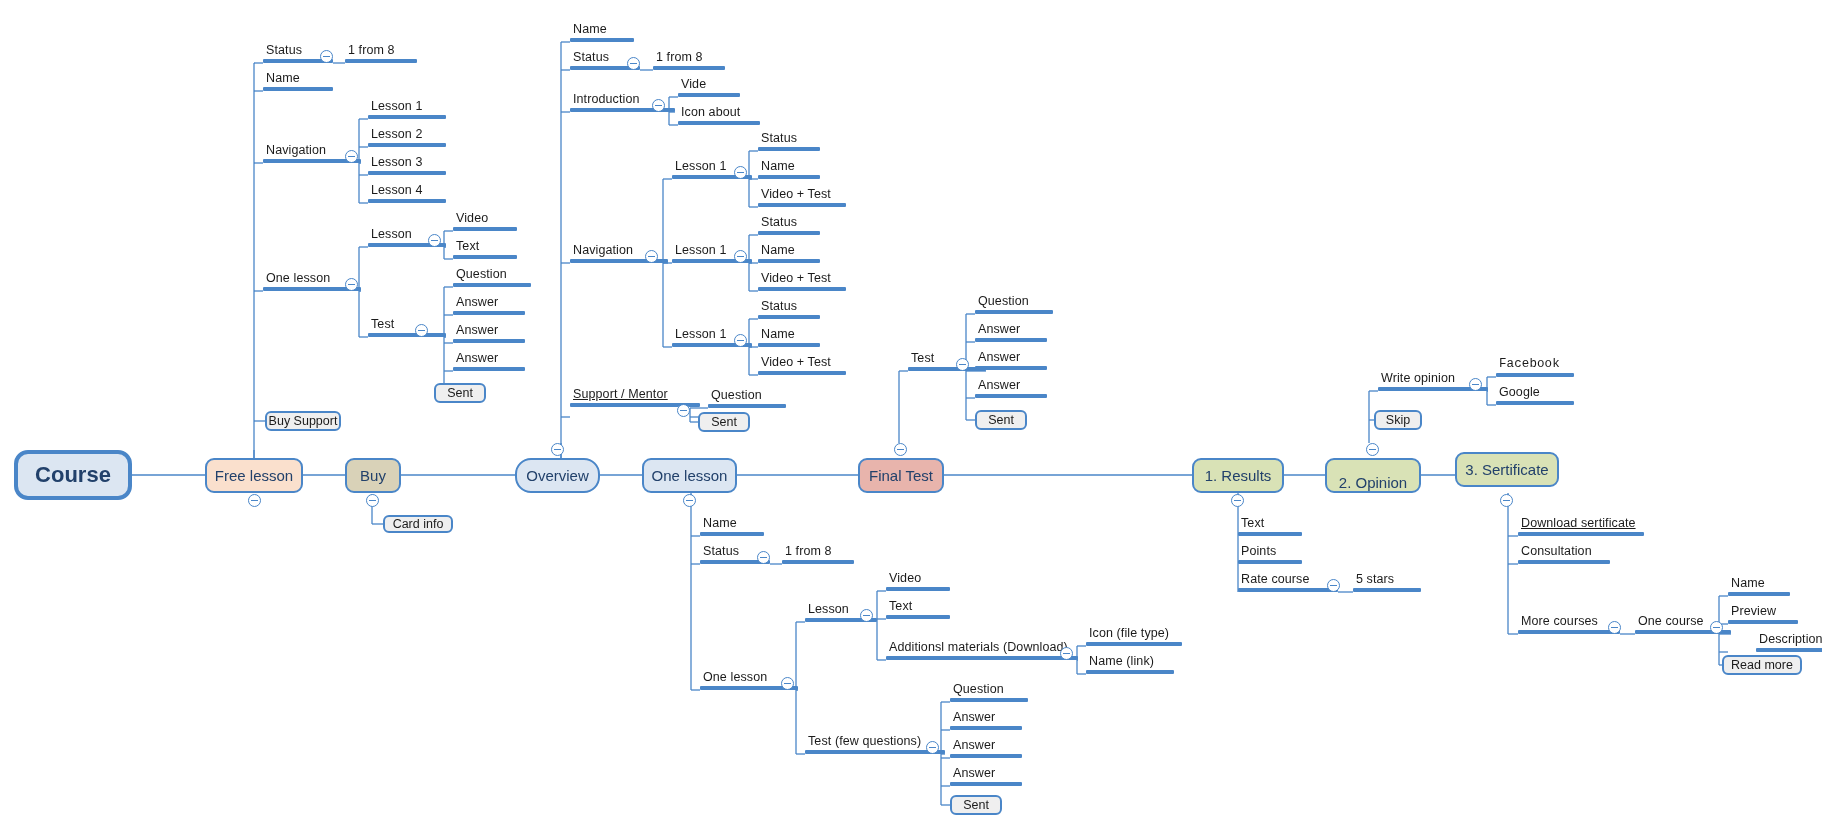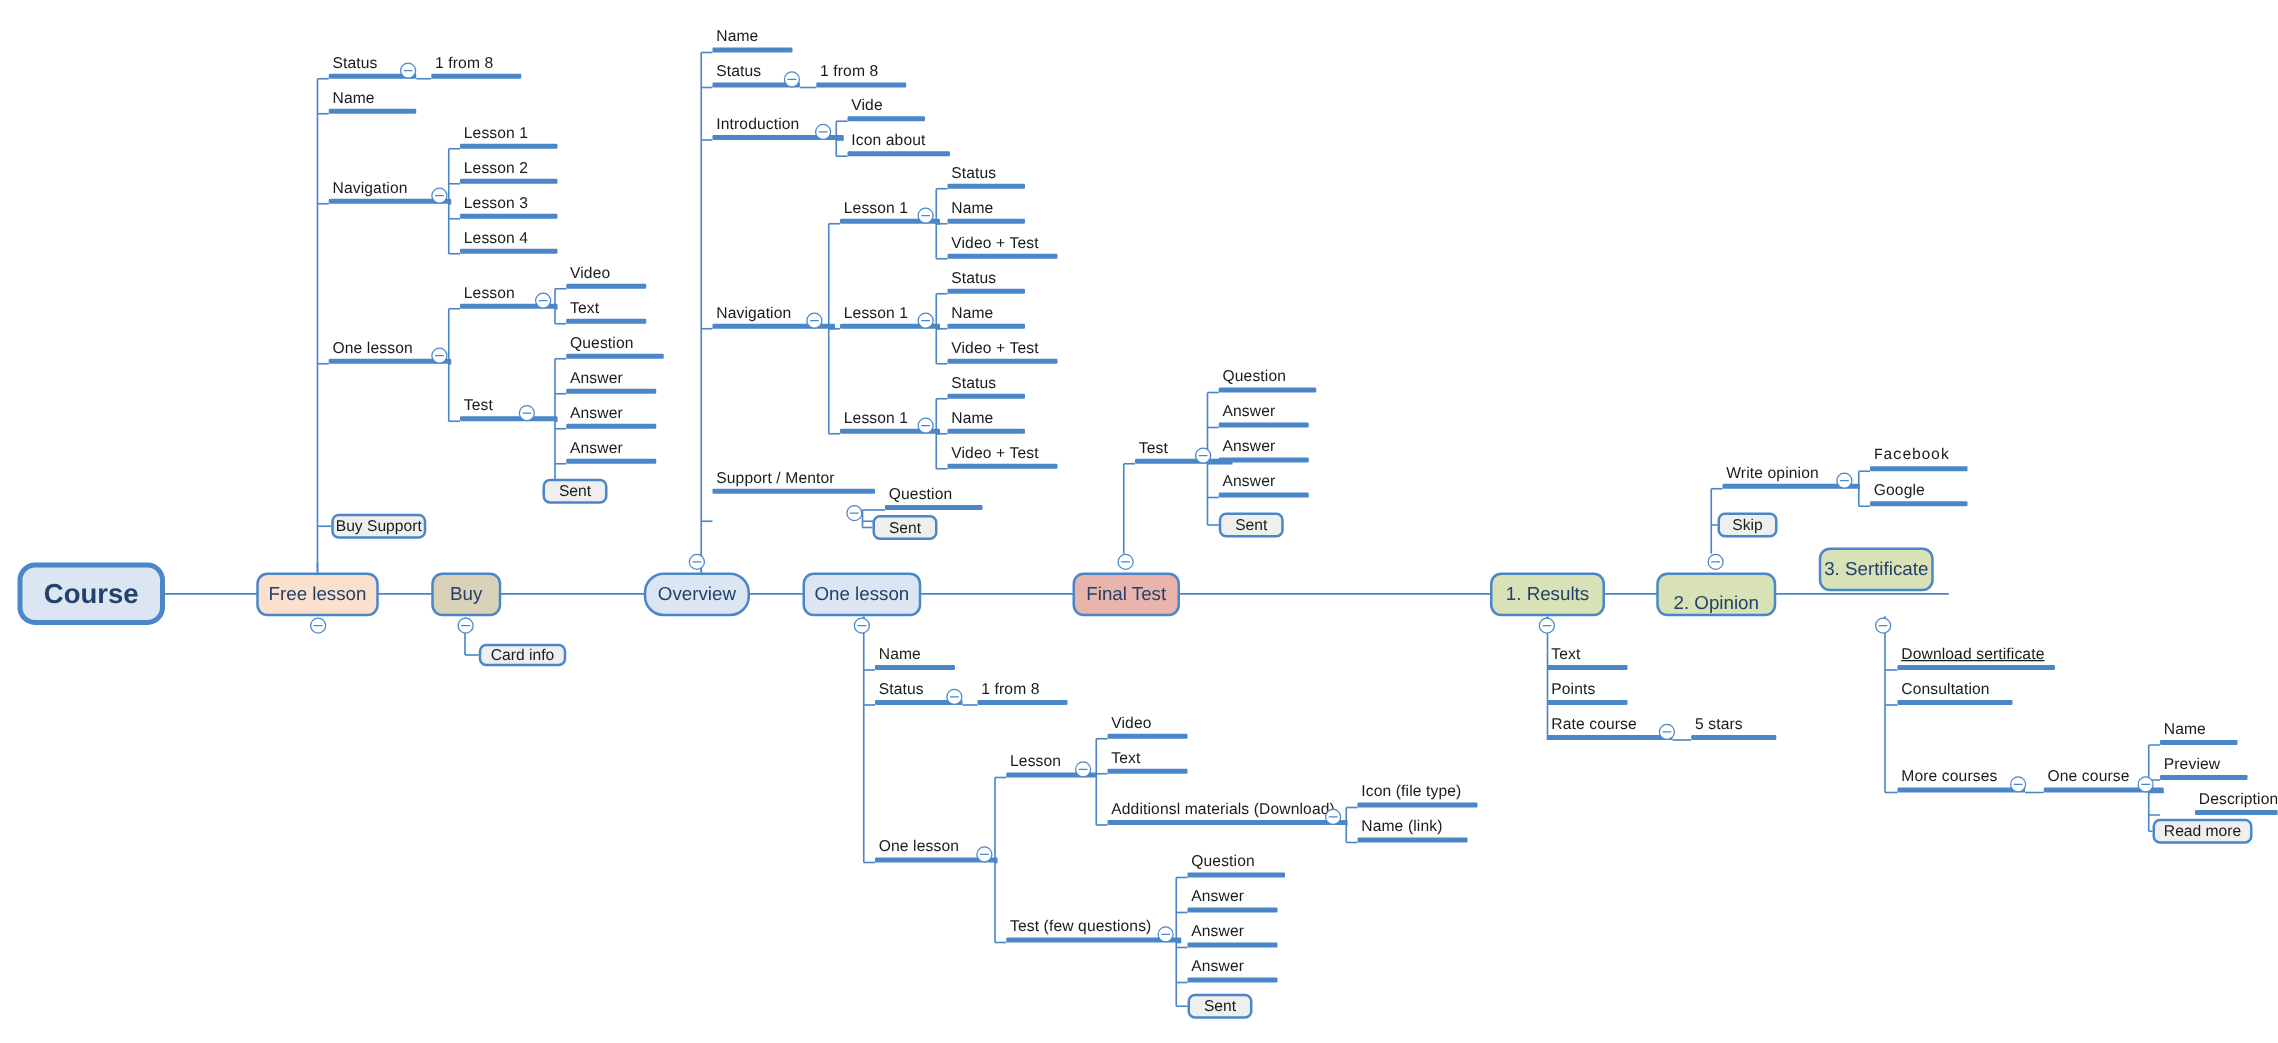--- a/index.html
+++ b/index.html
@@ -180,21 +180,21 @@
       </div>
       <div class="mainnode" style="left: 858px; top: 458px; width: 86px; height: 35px; background: rgb(232, 180, 172);">
         <span>Final Test</span>
       </div>
       <div class="mainnode" style="left: 1192px; top: 458px; width: 92px; height: 35px; background: rgb(217, 226, 182);">
         <span>1. Results</span>
       </div>
       <div class="mainnode" style="left: 1325px; top: 458px; width: 96px; height: 35px; background: rgb(217, 226, 182); align-items: flex-end;">
         <span>2. Opinion</span>
       </div>
-      <div class="mainnode" style="left: 1455px; top: 438px; width: 92px; height: 35px; background: rgb(217, 226, 182);">
+      <div class="mainnode" style="left: 1455px; top: 452px; width: 104px; height: 35px; background: rgb(217, 226, 182);">
         <span>3. Sertificate</span>
       </div>
       <div class="leaf" style="left: 263px; top: 44px; width: 70px;">
         <span class="txt">Status</span>
         <span class="rule"></span>
       </div>
       <div class="leaf" style="left: 345px; top: 44px; width: 72px;">
         <span class="txt">1 from 8</span>
         <span class="rule"></span>
       </div>
@@ -327,21 +327,21 @@
         <span class="rule"></span>
       </div>
       <div class="leaf" style="left: 758px; top: 328px; width: 62px;">
         <span class="txt">Name</span>
         <span class="rule"></span>
       </div>
       <div class="leaf" style="left: 758px; top: 356px; width: 88px;">
         <span class="txt">Video + Test</span>
         <span class="rule"></span>
       </div>
-      <div class="leaf" style="left: 570px; top: 376px; width: 130px;">
+      <div class="leaf" style="left: 570px; top: 388px; width: 130px; text-decoration: underline;">
         <span class="txt">Support / Mentor</span>
         <span class="rule"></span>
       </div>
       <div class="leaf" style="left: 708px; top: 389px; width: 78px;">
         <span class="txt">Question</span>
         <span class="rule"></span>
       </div>
       <div class="leaf" style="left: 908px; top: 352px; width: 78px;">
         <span class="txt">Test</span>
         <span class="rule"></span>

